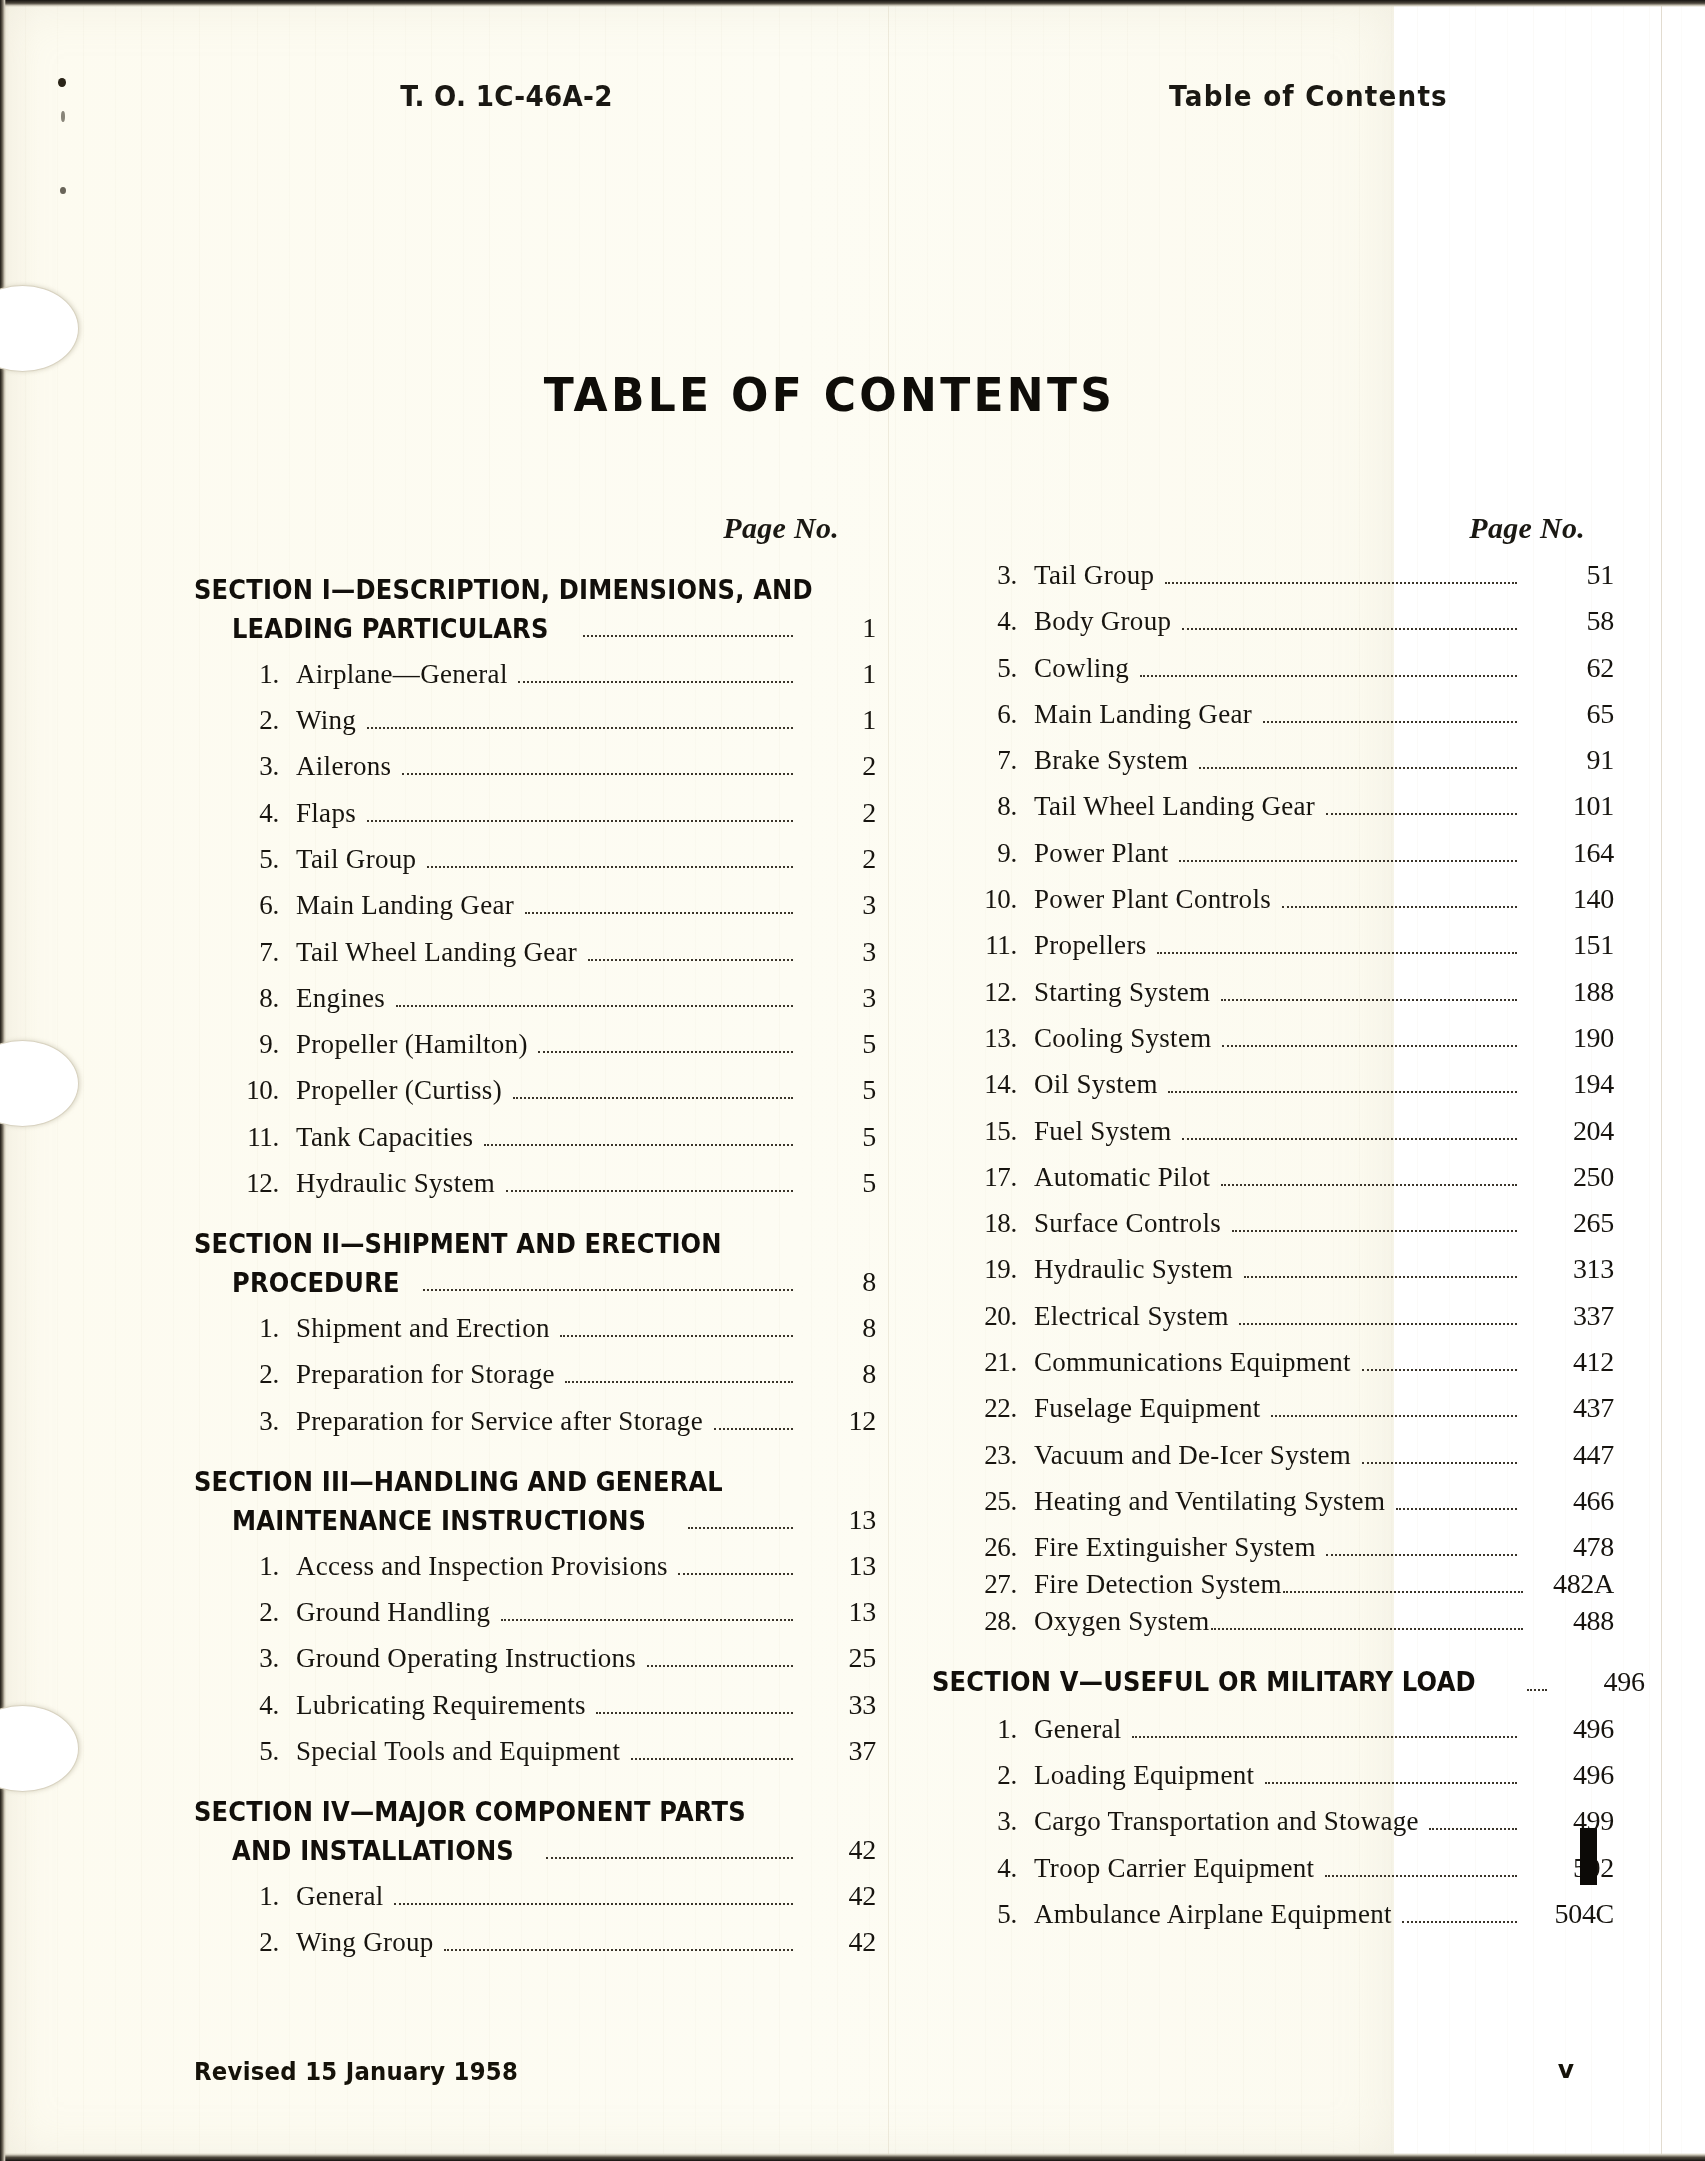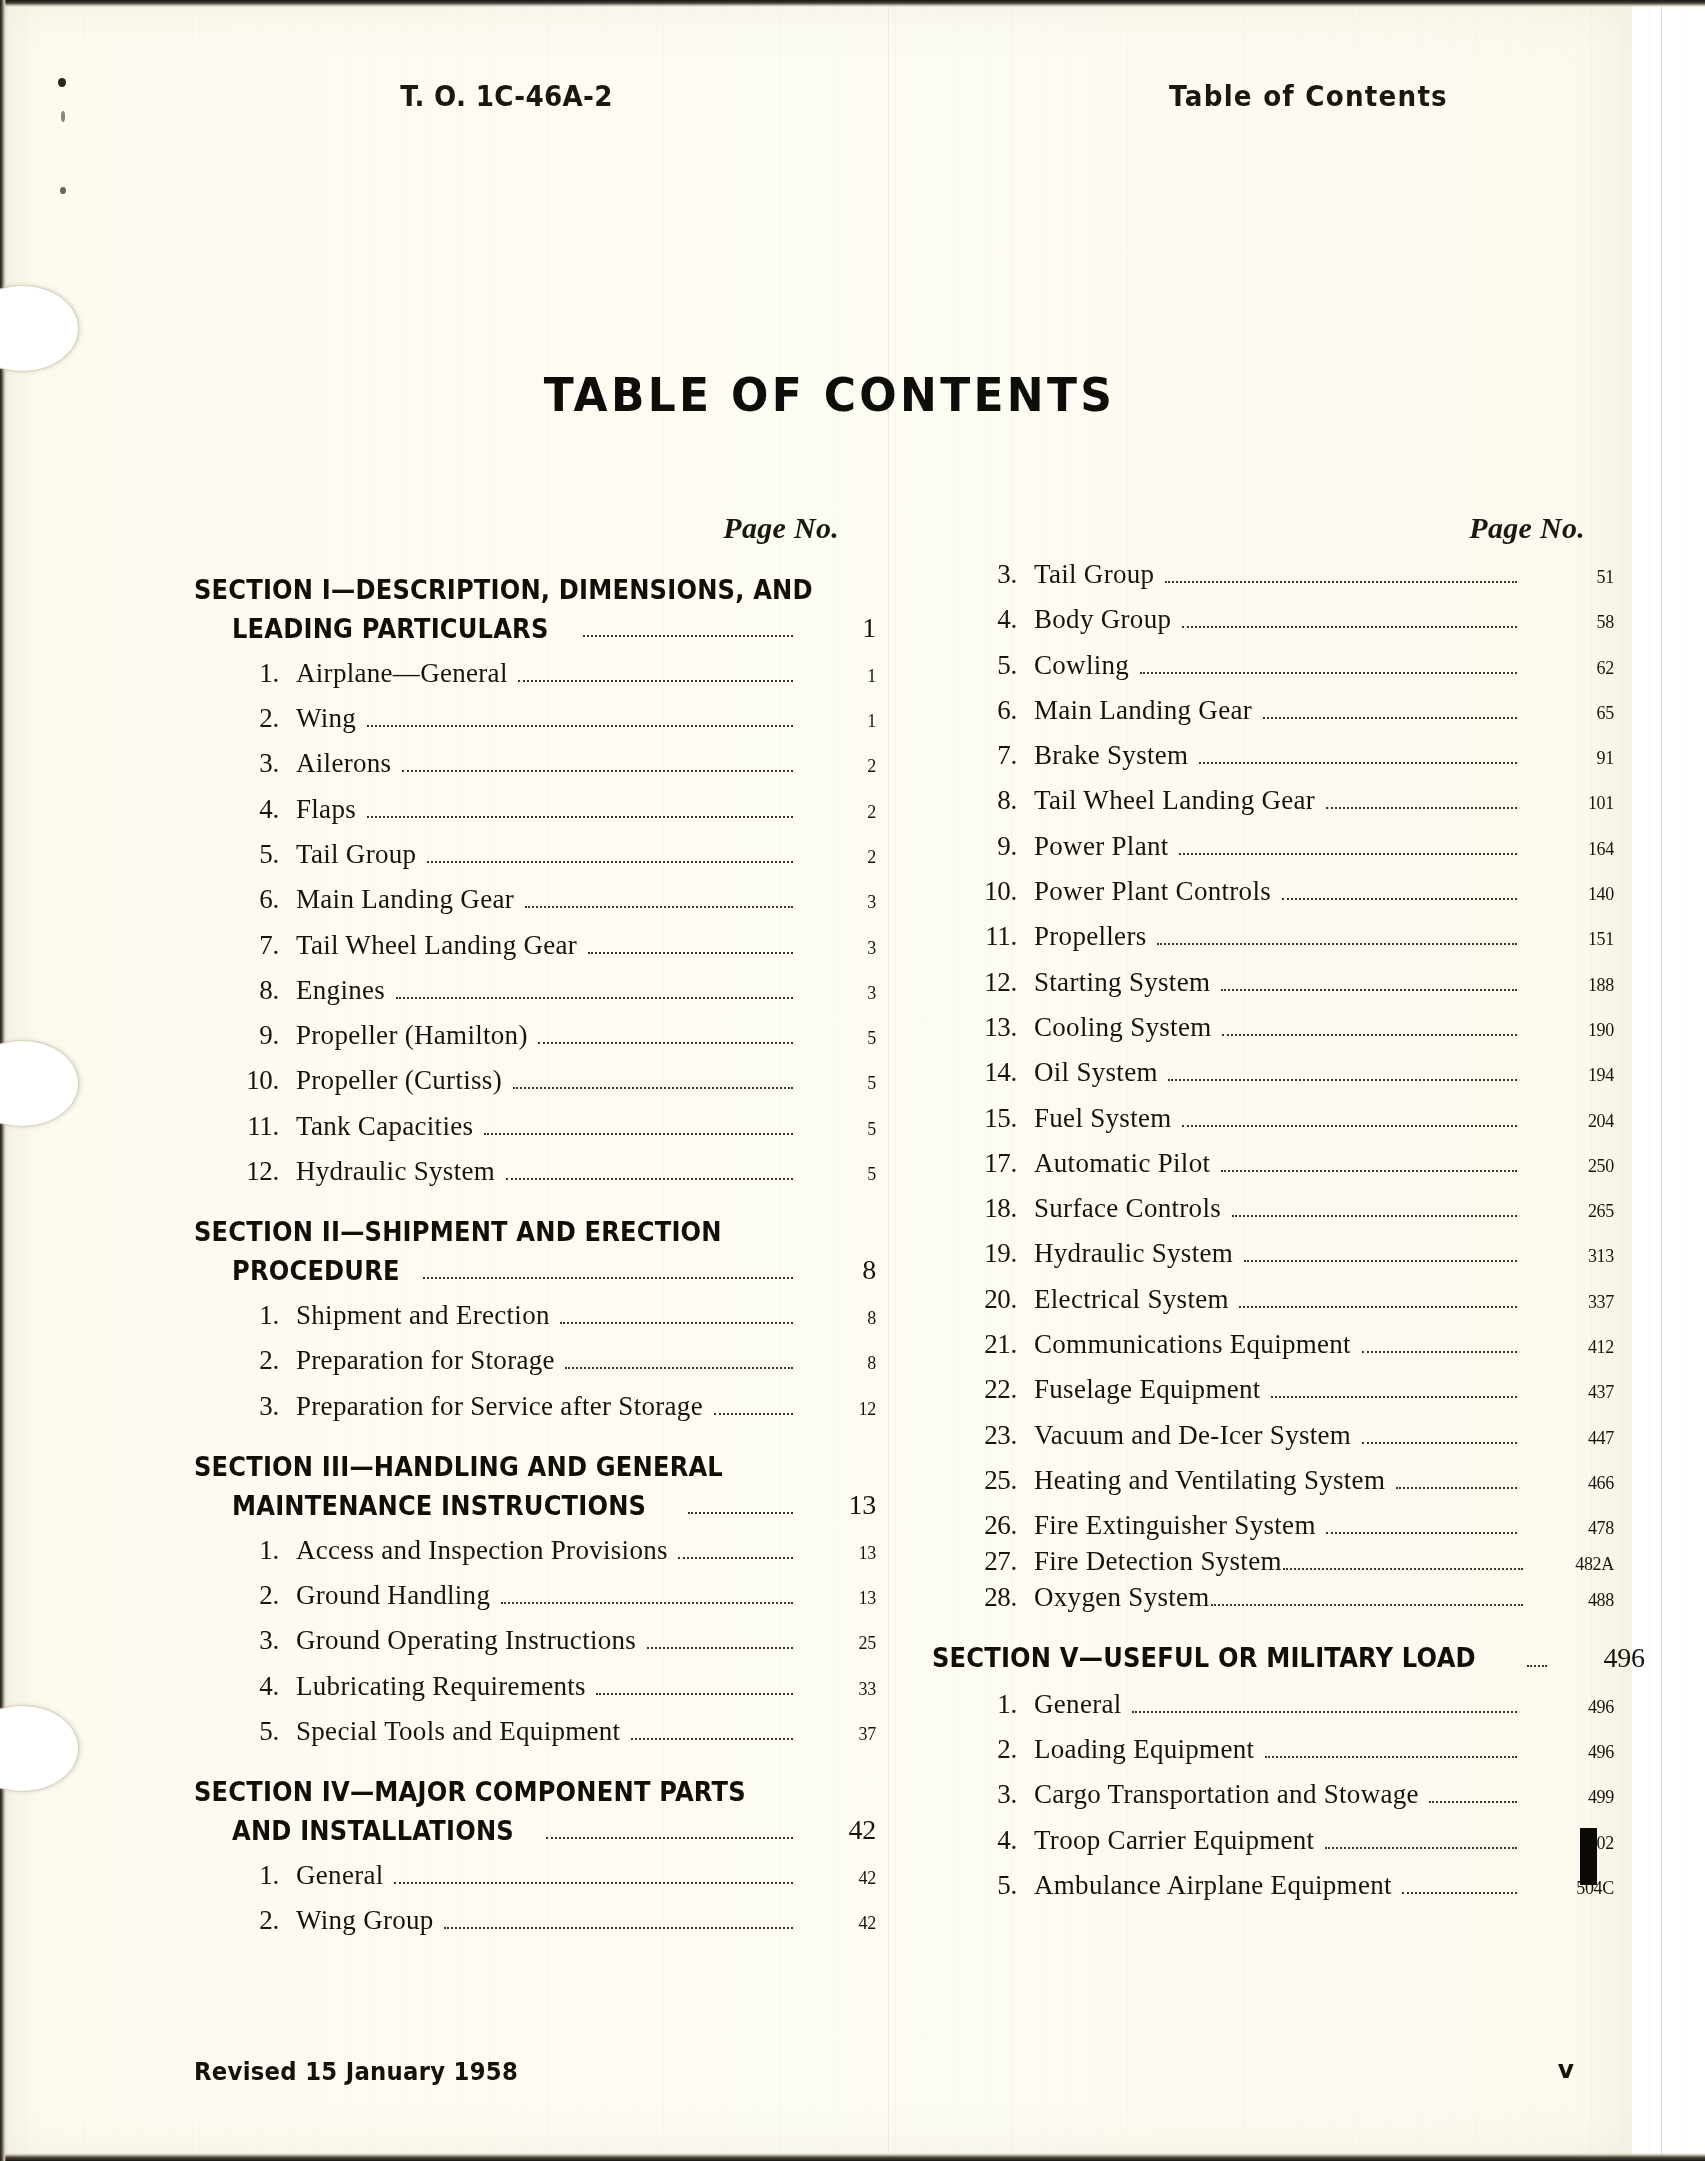--- a/index.html
+++ b/index.html
@@ -13,21 +13,21 @@
     height: 2161px;
     position: relative;
     overflow: hidden;
     font-family: "Liberation Serif", serif;
   }
 
   
   #page {
     position: absolute;
     left: 0; top: 0;
-    width: 1632px;
+    width: 1394px;
     height: 2161px;
     background:
       linear-gradient(90deg,
         #e7e2d2 0px, #fbf8ec 9.3px,
         #fdfbf0 40px, #fdfcf3 796px,
         #fcfaef 1526px, #fbf8ea 1659px,
         #f3efe0 1679px, #cfc9b6 1693px, #3a3529 1702px, #1b1812 1706px);
     box-shadow: inset 0 0 53px rgba(205,198,175,0.25);
   }
   
@@ -214,21 +214,21 @@
     flex: 1 1 auto;
     border-bottom: 2.7px dotted #3a342a;
     margin: 0 9.3px 7.3px 10.6px;
     min-width: 20px;
     height: 0.7px;
   }
   .leader.tight { margin: 0 4px 7.3px 2.7px; }
 
   .pg {
     font-family: "Liberation Serif", serif;
-    font-size: 18px;
+    font-size: 28px;
     color: #17140f;
     flex: 0 0 auto;
     text-align: right;
     letter-spacing: -0.3px;
   }
   #col-left  .pg { width: 74px; padding-right: 0px; }
   #col-right .pg { width: 88px; padding-right: 0px; }
 
   .sec-line2 .pg, .sec-solo .pg { font-size: 28px; }
 

